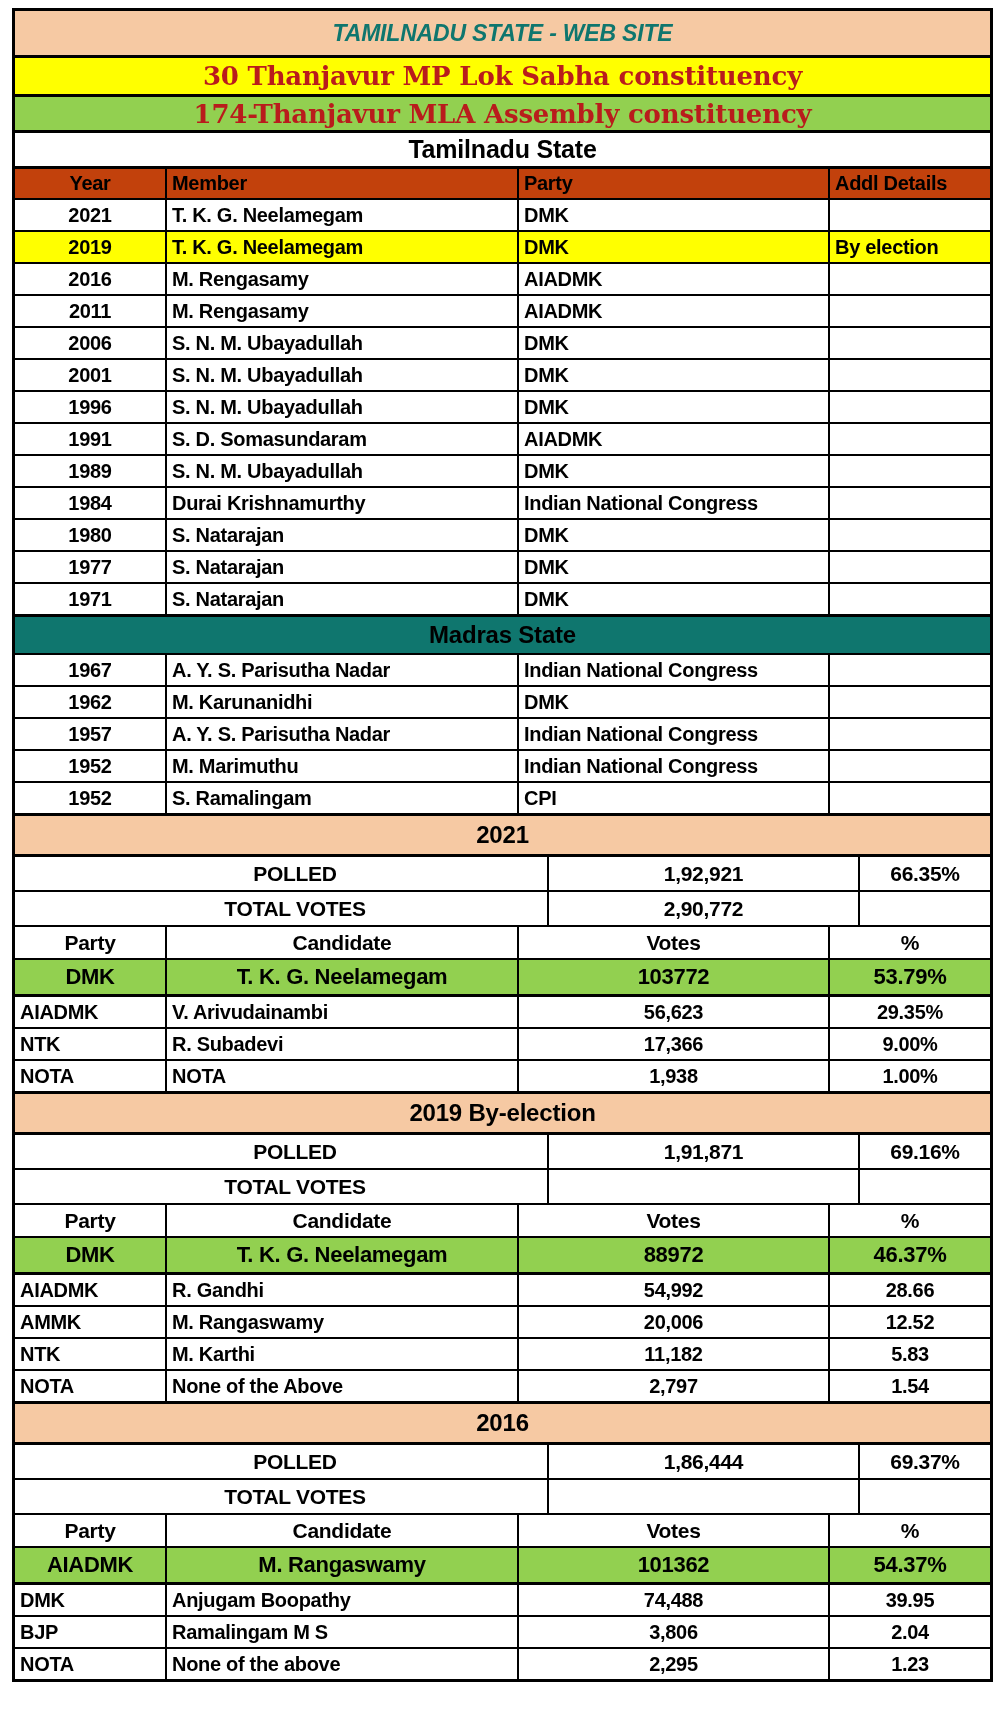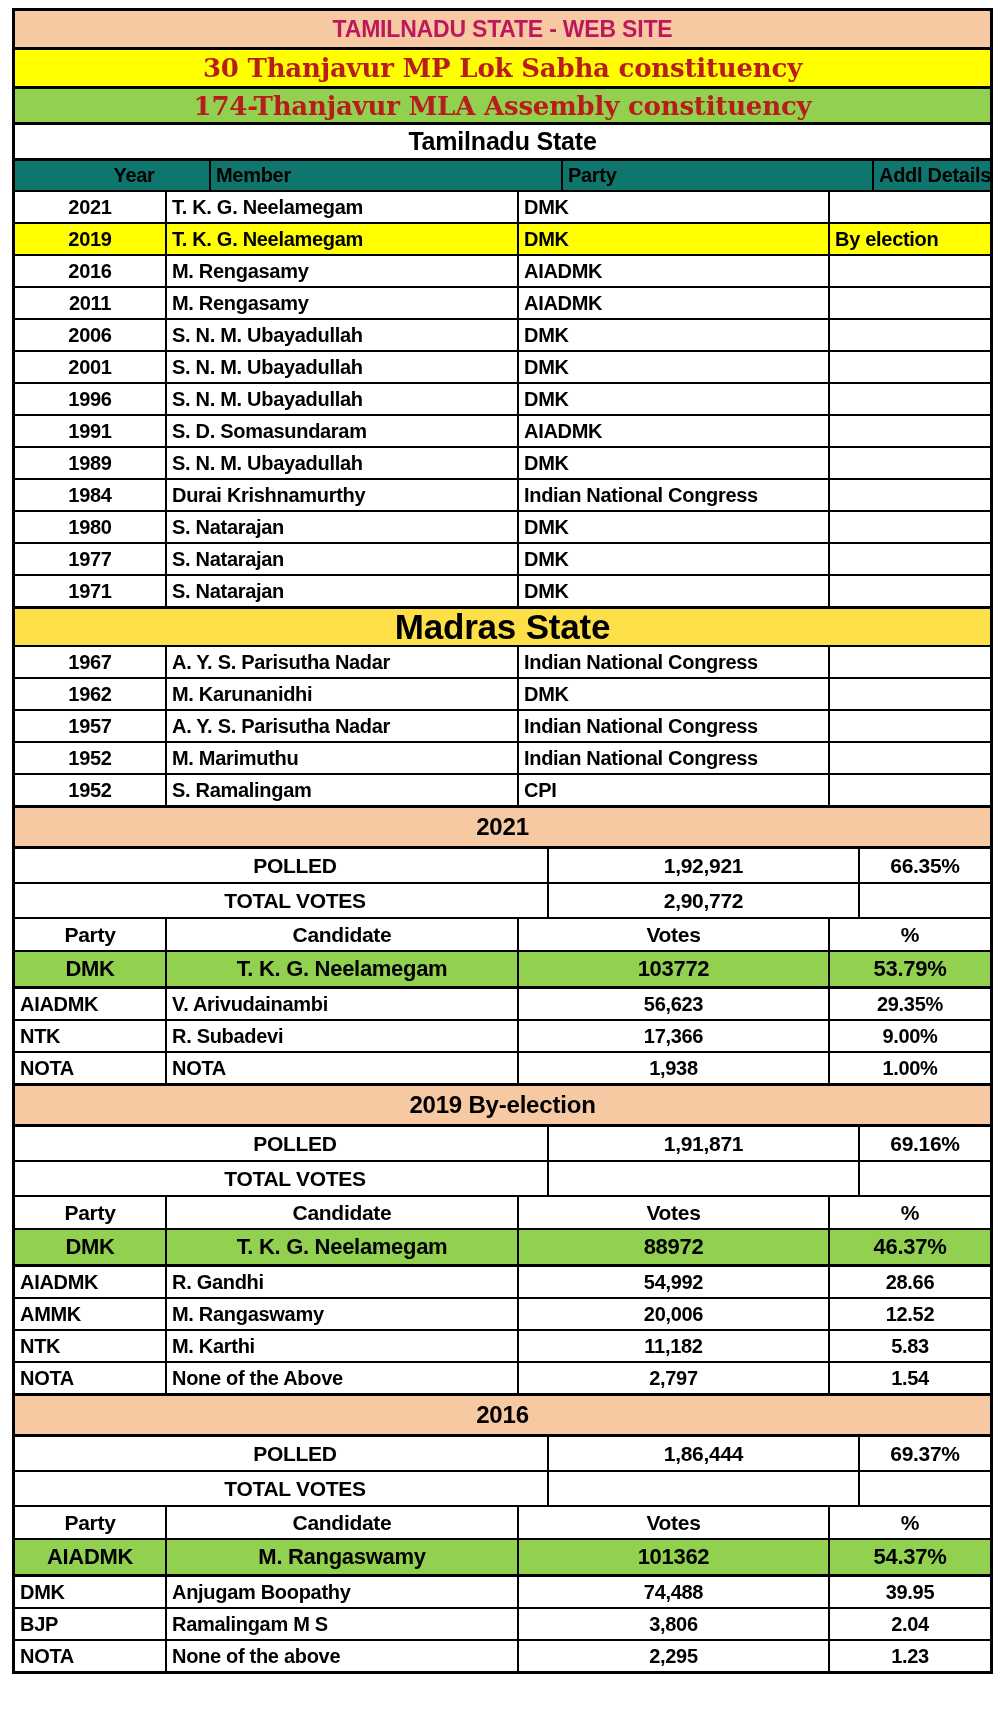--- a/index.html
+++ b/index.html
@@ -25,26 +25,26 @@
   .band {
     display: flex;
     align-items: center;
     justify-content: center;
     font-weight: bold;
     border-top: 2px solid #000000;
     letter-spacing: -0.2px;
   }
   .band.first { border-top: none; }
   .bt3 { border-top-width: 3px !important; }
-  .band-site   { background: #F6C9A3; color: #be185d; height: 36px; font-size: 23px; }
+  .band-site   { background: #F6C9A3; color: #0f766e; height: 44px; font-size: 23px; font-style: italic; }
   .band-serif  { font-family: "DejaVu Serif", "Liberation Serif", serif; font-size: 26px; color: #b91c1c; }
   .band-mp     { background: #FFFF00; height: 36px; }
   .band-mla    { background: #92D050; height: 33px; }
   .band-state  { background: #ffffff; height: 33px; font-size: 25px; }
-  .band-madras { background: #fde047; height: 36px; font-size: 35px; }
+  .band-madras { background: #0f766e; height: 36px; font-size: 24px; }
   .band-peach  { background: #F6C9A3; height: 38px; font-size: 24px; }
 
   
   .r {
     display: grid;
     grid-template-columns: 150px 352px 311px 1fr;
     border-top: 2px solid #000000;
     min-height: 30px;
     font-size: 20px;
     font-weight: bold;
@@ -55,21 +55,21 @@
     display: flex;
     align-items: center;
     padding: 1px 5px;
     border-left: 2px solid #000000;
     overflow: hidden;
     white-space: nowrap;
   }
   .c:first-child { border-left: none; }
   .cc { justify-content: center; text-align: center; }
 
-  .head-row { background: #0f766e; min-height: 29px; padding-left: 44px; }
+  .head-row { background: #c2410c; min-height: 29px; }
   .hl { background: #FFFF00; }
 
   .polled-row, .total-row { min-height: 33px; font-size: 21px; padding-left: 28px; }
   .cols-row { min-height: 31px; font-size: 21px; }
   .winner-row { min-height: 34px; font-size: 22px; background: #92D050; }
   .losers > .r:first-child { border-top-width: 3px; }
 </style>
 </head>
 <body>
 

